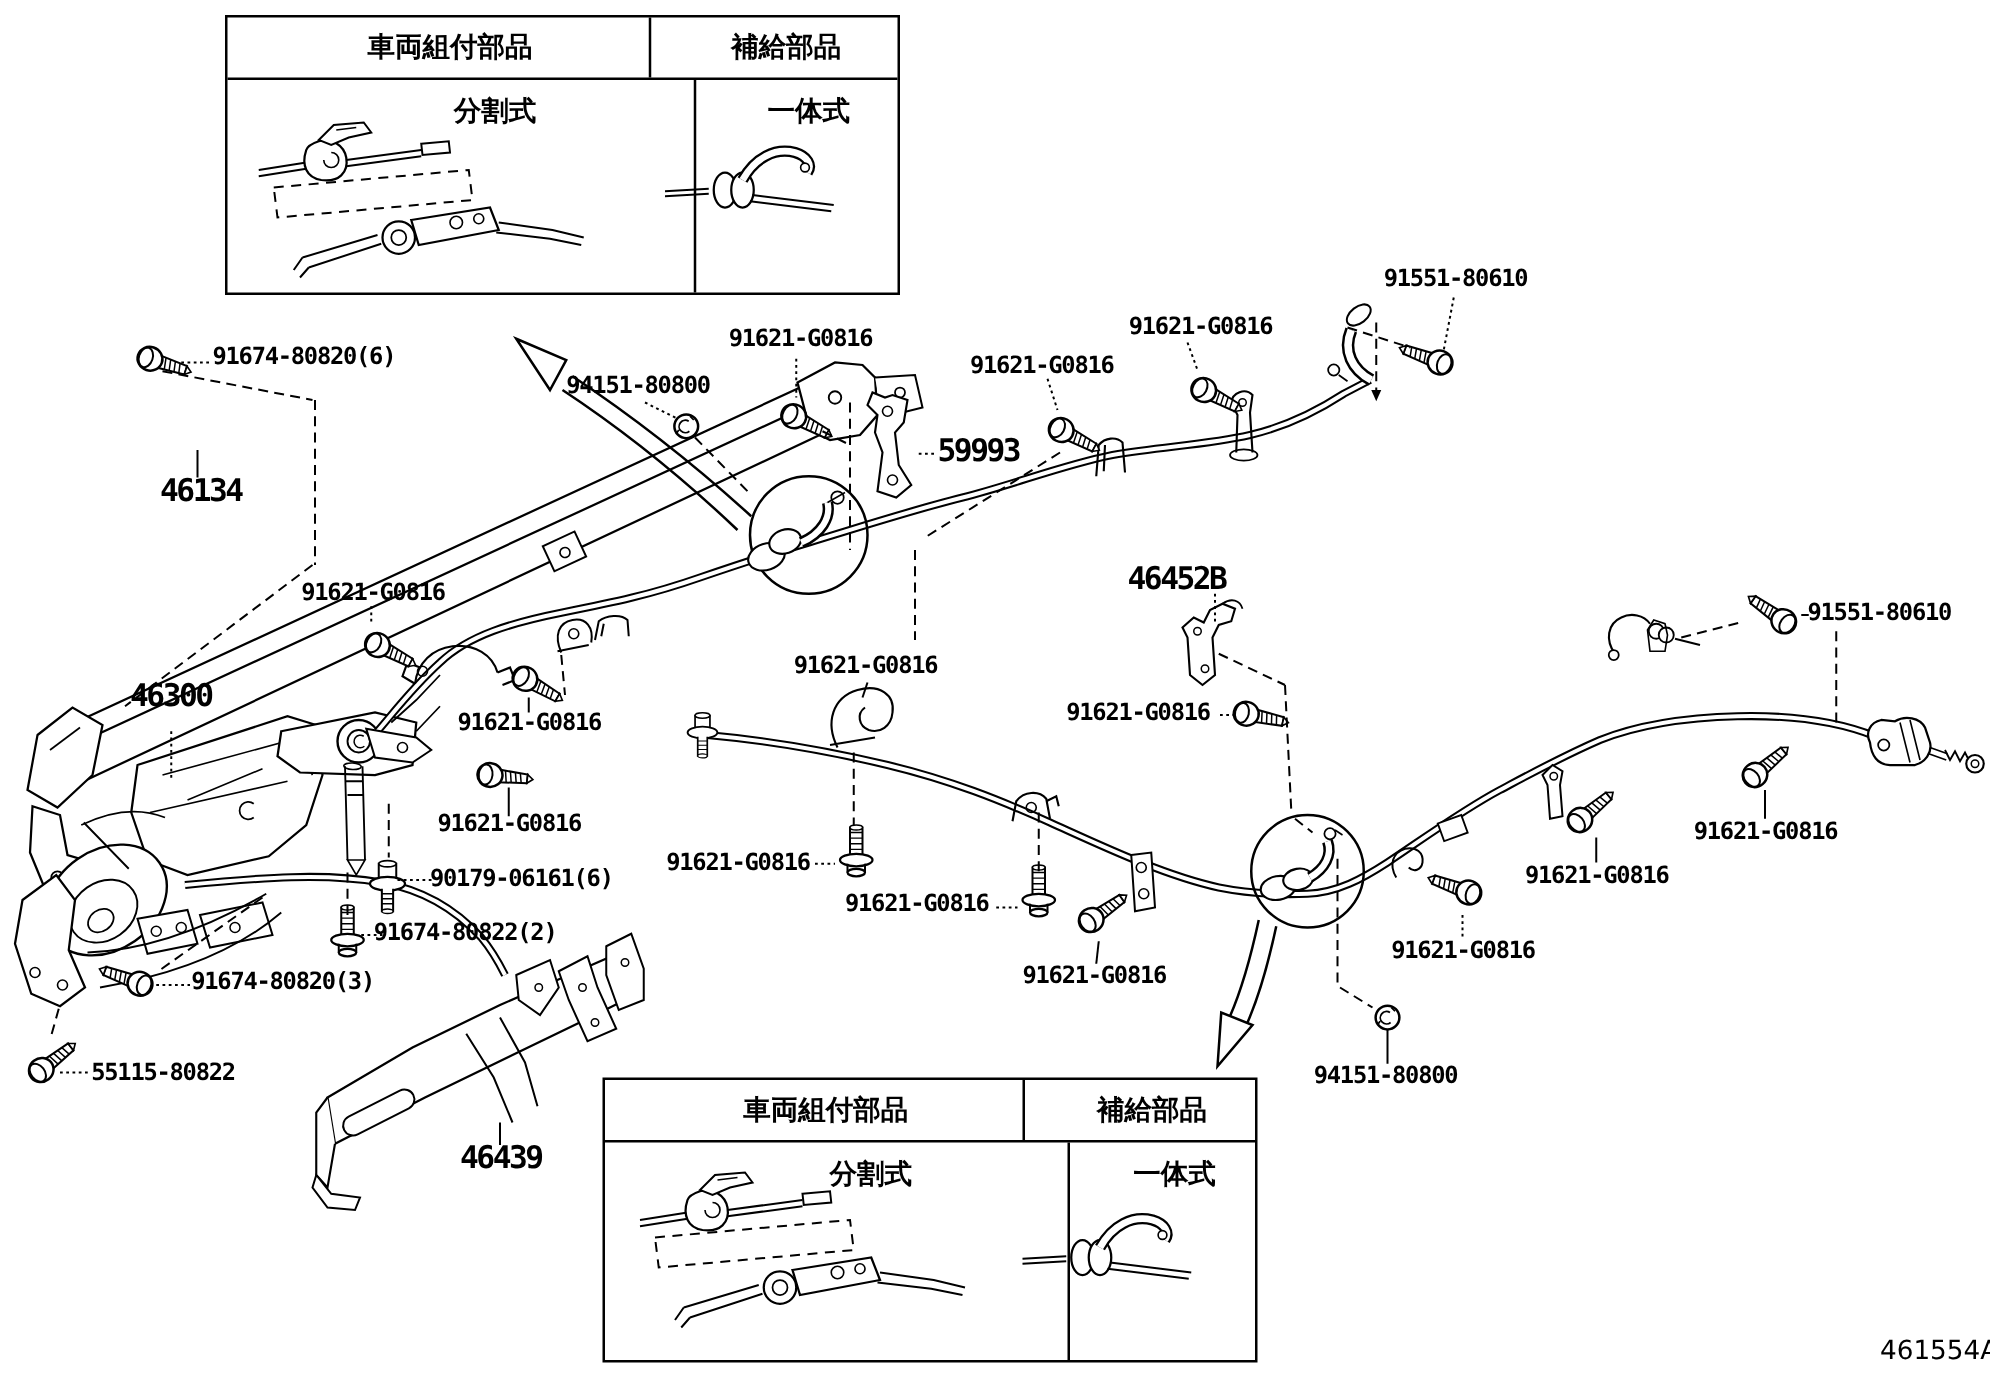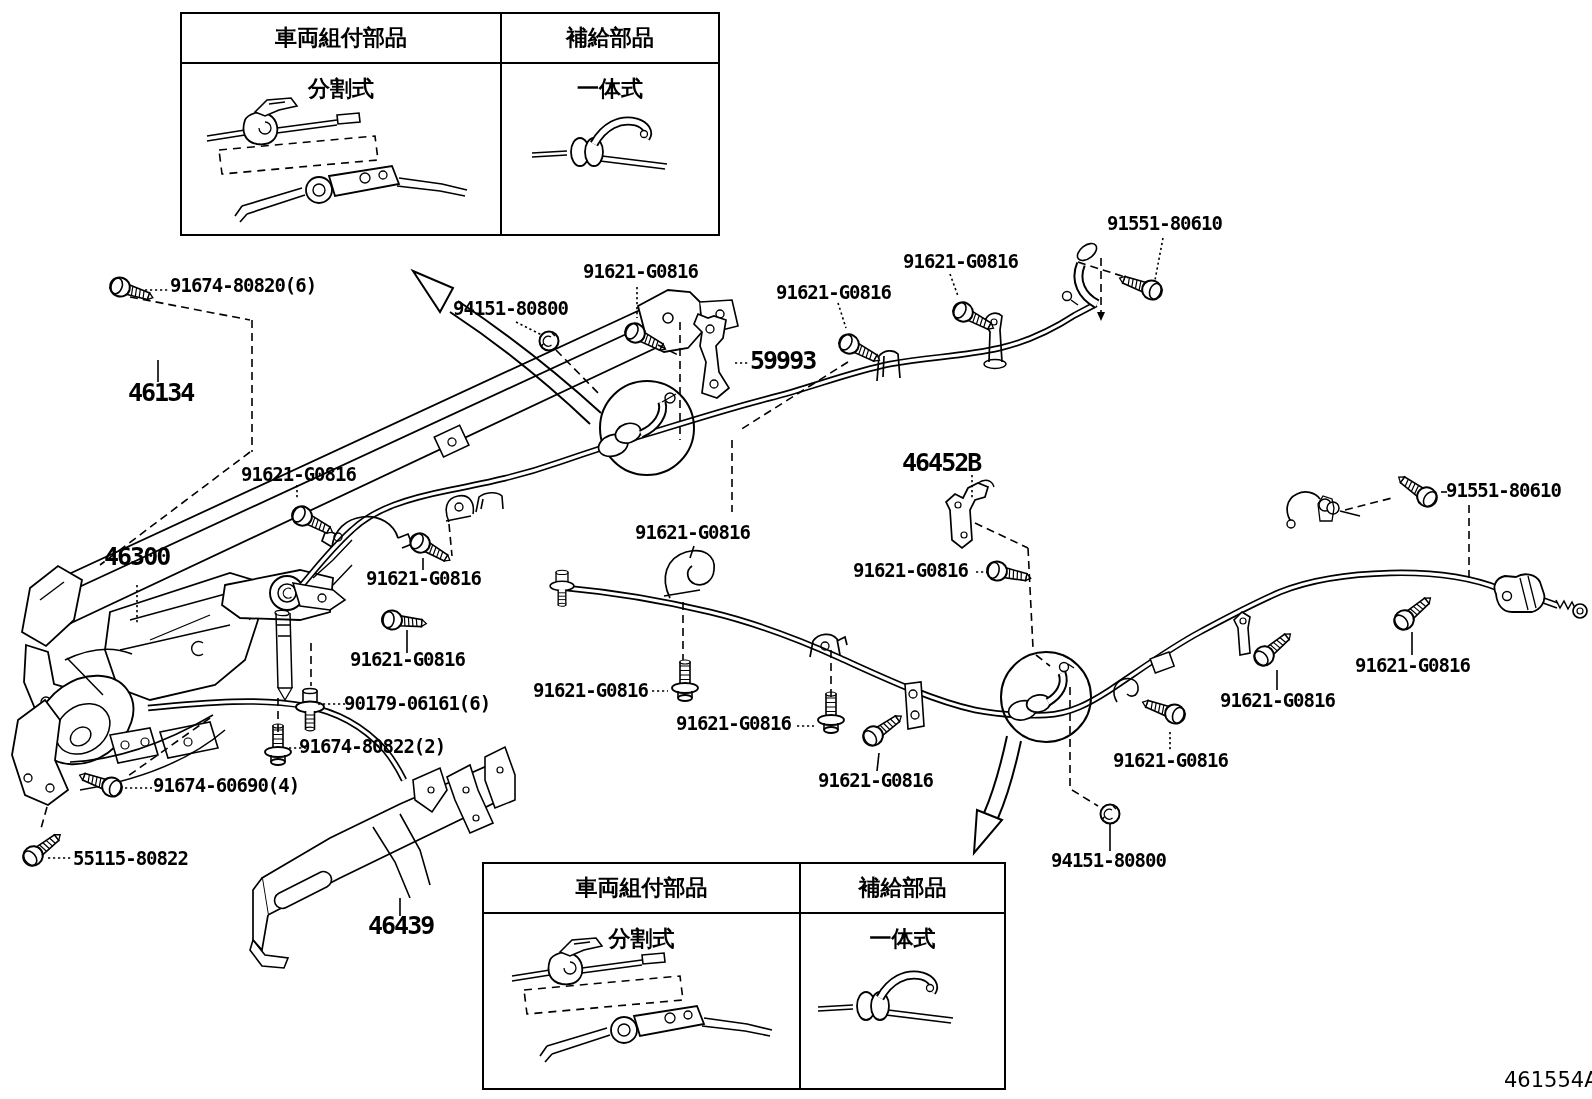--- a/index.html
+++ b/index.html
@@ -8,24 +8,24 @@
   svg{position:absolute;left:0;top:0;pointer-events:none;}
   .plabel{position:absolute;font-family:"DejaVu Sans Mono",monospace;font-weight:bold;
           font-size:19px;letter-spacing:-1px;color:#000;white-space:nowrap;line-height:1;}
   .plabel.big{font-size:25px;letter-spacing:-2px;}
   .code{position:absolute;font-family:"DejaVu Sans",sans-serif;font-size:21px;color:#000;
         letter-spacing:0;line-height:1;}
   .ctable{position:absolute;border:2px solid #000;background:#fff;display:flex;flex-direction:column;}
   .crow{display:flex;flex:0 0 auto;}
   .chead{border-bottom:2px solid #000;}
   .ccell{display:flex;align-items:flex-start;justify-content:center;
-         font-family:"DejaVu Sans",sans-serif;font-size:22px;font-weight:bold;color:#000;}
+         font-family:"DejaVu Sans",sans-serif;font-size:22px;font-weight:bold;color:#000;padding-left:19px;}
   .chead .ccell{align-items:center;}
   .ccell.first{border-right:2px solid #000;}
-  .cbody{flex:1 1 auto;}
+  .cbody{flex:1 1 auto;margin-left:36px;}
   .cbody .ccell{padding-top:10px;}
 </style>
 </head>
 <body>
 
 <div id="stage">
 
   <div class="ctable" style="left:180px;top:12px;width:536px;height:220px">
     <div class="crow chead" style="height:48px">
       <div class="ccell first" style="width:318px">車両組付部品</div>
@@ -369,19 +369,19 @@
   <div class="plabel" style="left:366px;top:569px">91621-G0816</div>
   <div class="plabel" style="left:350px;top:650px">91621-G0816</div>
   <div class="plabel" style="left:1355px;top:656px">91621-G0816</div>
   <div class="plabel" style="left:533px;top:681px">91621-G0816</div>
   <div class="plabel" style="left:344px;top:694px">90179-06161(6)</div>
   <div class="plabel" style="left:1220px;top:691px">91621-G0816</div>
   <div class="plabel" style="left:676px;top:714px">91621-G0816</div>
   <div class="plabel" style="left:299px;top:737px">91674-80822(2)</div>
   <div class="plabel" style="left:1113px;top:751px">91621-G0816</div>
   <div class="plabel" style="left:818px;top:771px">91621-G0816</div>
-  <div class="plabel" style="left:153px;top:776px">91674-60690(4)</div>
+  <div class="plabel" style="left:153px;top:776px">91674-80820(3)</div>
   <div class="plabel" style="left:73px;top:849px">55115-80822</div>
   <div class="plabel" style="left:1051px;top:851px">94151-80800</div>
   <div class="plabel big" style="left:368px;top:913px">46439</div>
   <div class="code" style="left:1504px;top:1070px">461554A</div>
 
 </div>
 
 </body></html>

